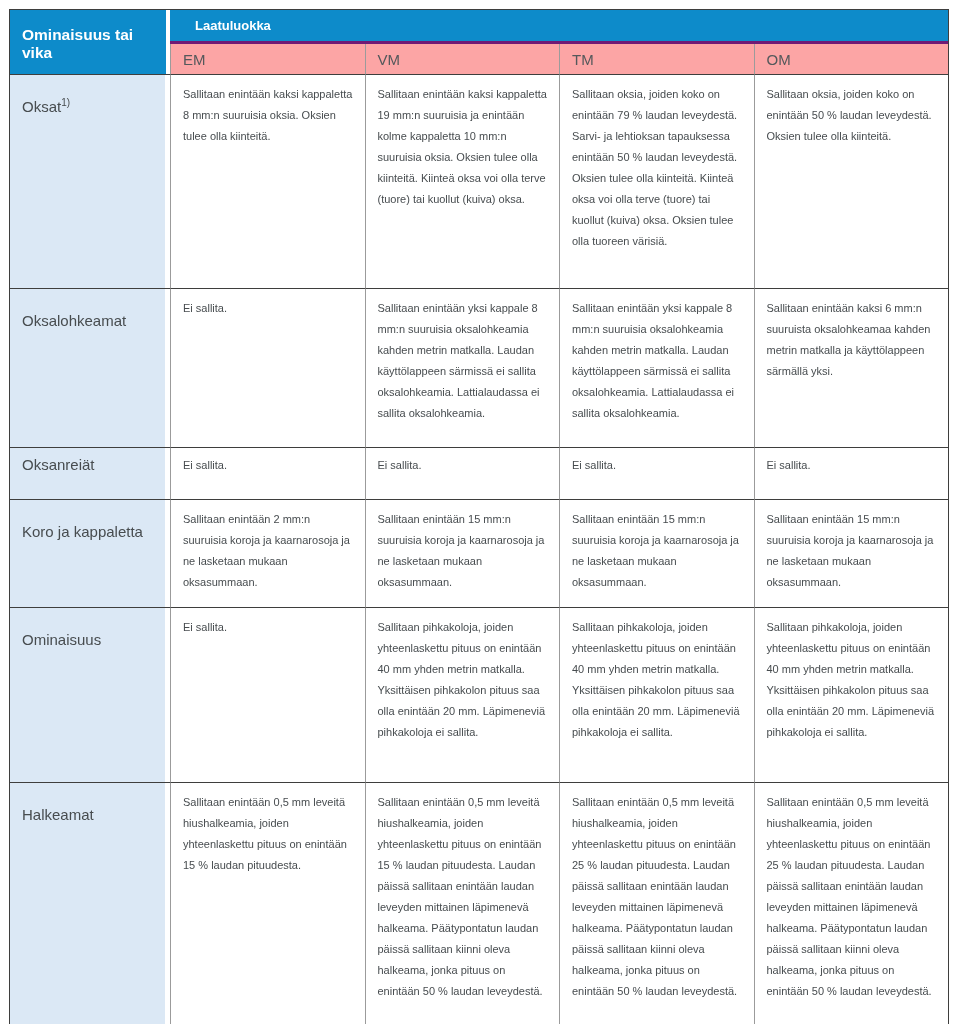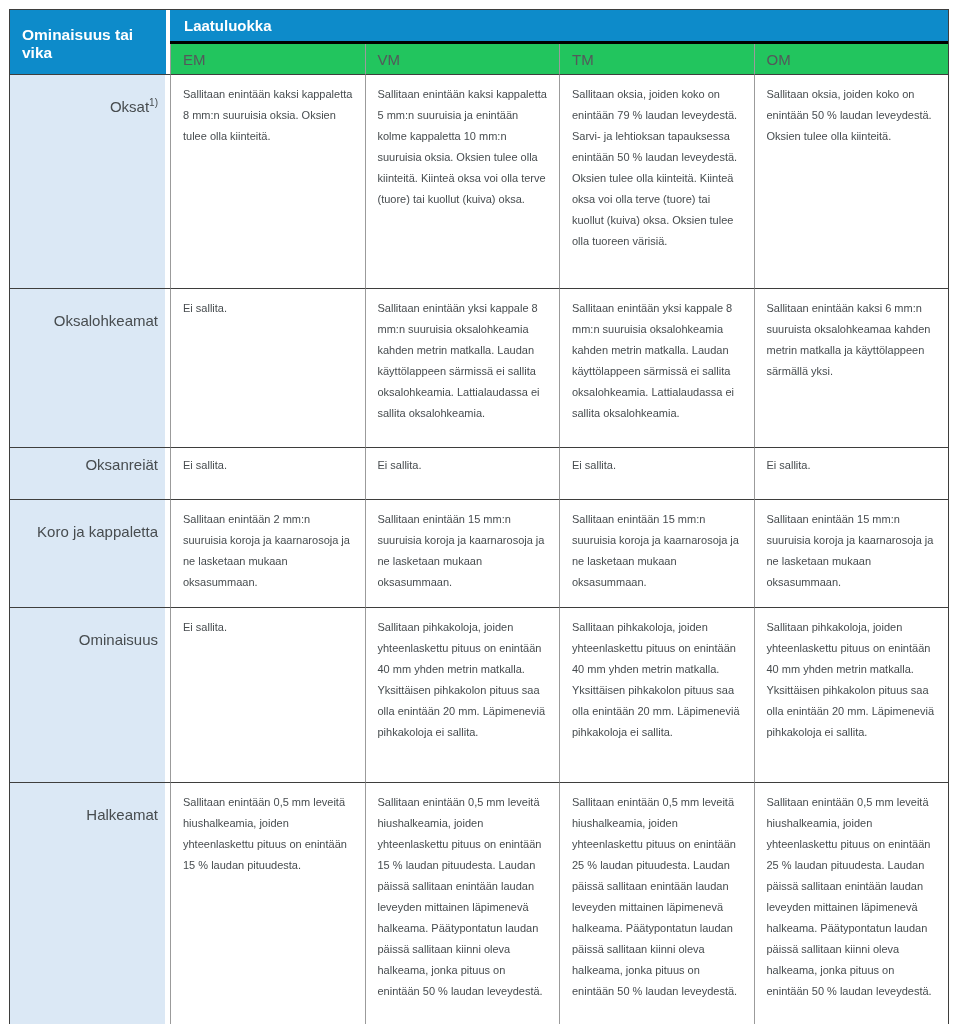--- a/index.html
+++ b/index.html
@@ -43,46 +43,45 @@
     color: var(--header-text);
     font-size: 15.5px;
     font-weight: bold;
     vertical-align: middle;
     padding: 4px 10px 0 12px;
     border-bottom: 1px solid var(--border-dark);
   }
   th.group {
     background: var(--header-blue);
     color: var(--header-text);
-    font-size: 15px;
+    font-size: 13px;
     font-weight: bold;
     vertical-align: middle;
-    padding: 0 10px 0 14px;
-    border-bottom: 3px solid #000000;
+    padding: 0 10px 0 25px;
+    border-bottom: 3px solid #701a75;
   }
   tr.hdr-group { height: 34px; }
   tr.hdr-cols  { height: 31px; }
   th.colhead {
-    background: #22c55e;
+    background: #fca5a5;
     color: var(--subheader-text);
     font-size: 15px;
     vertical-align: middle;
     padding: 0 8px 0 12px;
     border-left: 1px solid var(--border-gray);
     border-bottom: 1px solid var(--border-dark);
   }
   
   td.rowlabel {
     background: linear-gradient(90deg, var(--label-bg) 0, var(--label-bg) calc(100% - 5px), #ffffff calc(100% - 5px));
     color: var(--body-text);
     font-size: 15px;
     padding: 22px 12px 24px 12px;
     border-bottom: 1px solid var(--border-dark);
     line-height: 20px;
-    text-align: right;
   }
   td.cell {
     background: #ffffff;
     color: var(--body-text);
     font-size: 11px;
     line-height: 21px;
     padding: 9px 10px 8px 12px;
     border-left: 1px solid var(--border-gray);
     border-bottom: 1px solid var(--border-dark);
   }
@@ -123,21 +122,21 @@
       <th class="colhead">VM</th>
       <th class="colhead">TM</th>
       <th class="colhead">OM</th>
     </tr>
 
     <tr class="r-oksat">
       <td class="rowlabel">
         <span>Oksat</span><sup>1)</sup>
       </td>
       <td class="cell">Sallitaan enintään kaksi kappaletta 8 mm:n suuruisia oksia. Oksien tulee olla kiinteitä.</td>
-      <td class="cell">Sallitaan enintään kaksi kappaletta 5 mm:n suuruisia ja enintään kolme kappaletta 10 mm:n suuruisia oksia. Oksien tulee olla kiinteitä. Kiinteä oksa voi olla terve (tuore) tai kuollut (kuiva) oksa.</td>
+      <td class="cell">Sallitaan enintään kaksi kappaletta 19 mm:n suuruisia ja enintään kolme kappaletta 10 mm:n suuruisia oksia. Oksien tulee olla kiinteitä. Kiinteä oksa voi olla terve (tuore) tai kuollut (kuiva) oksa.</td>
       <td class="cell">Sallitaan oksia, joiden koko on enintään 79 % laudan leveydestä. Sarvi- ja lehtioksan tapauksessa enintään 50 % laudan leveydestä. Oksien tulee olla kiinteitä. Kiinteä oksa voi olla terve (tuore) tai kuollut (kuiva) oksa. Oksien tulee olla tuoreen värisiä.</td>
       <td class="cell">Sallitaan oksia, joiden koko on enintään 50 % laudan leveydestä. Oksien tulee olla kiinteitä.</td>
     </tr>
 
     <tr class="r-oksalohkeamat">
       <td class="rowlabel">Oksalohkeamat</td>
       <td class="cell">Ei sallita.</td>
       <td class="cell">Sallitaan enintään yksi kappale 8 mm:n suuruisia oksalohkeamia kahden metrin matkalla. Laudan käyttölappeen särmissä ei sallita oksalohkeamia. Lattialaudassa ei sallita oksalohkeamia.</td>
       <td class="cell">Sallitaan enintään yksi kappale 8 mm:n suuruisia oksalohkeamia kahden metrin matkalla. Laudan käyttölappeen särmissä ei sallita oksalohkeamia. Lattialaudassa ei sallita oksalohkeamia.</td>
       <td class="cell">Sallitaan enintään kaksi 6 mm:n suuruista oksalohkeamaa kahden metrin matkalla ja käyttölappeen särmällä yksi.</td>

